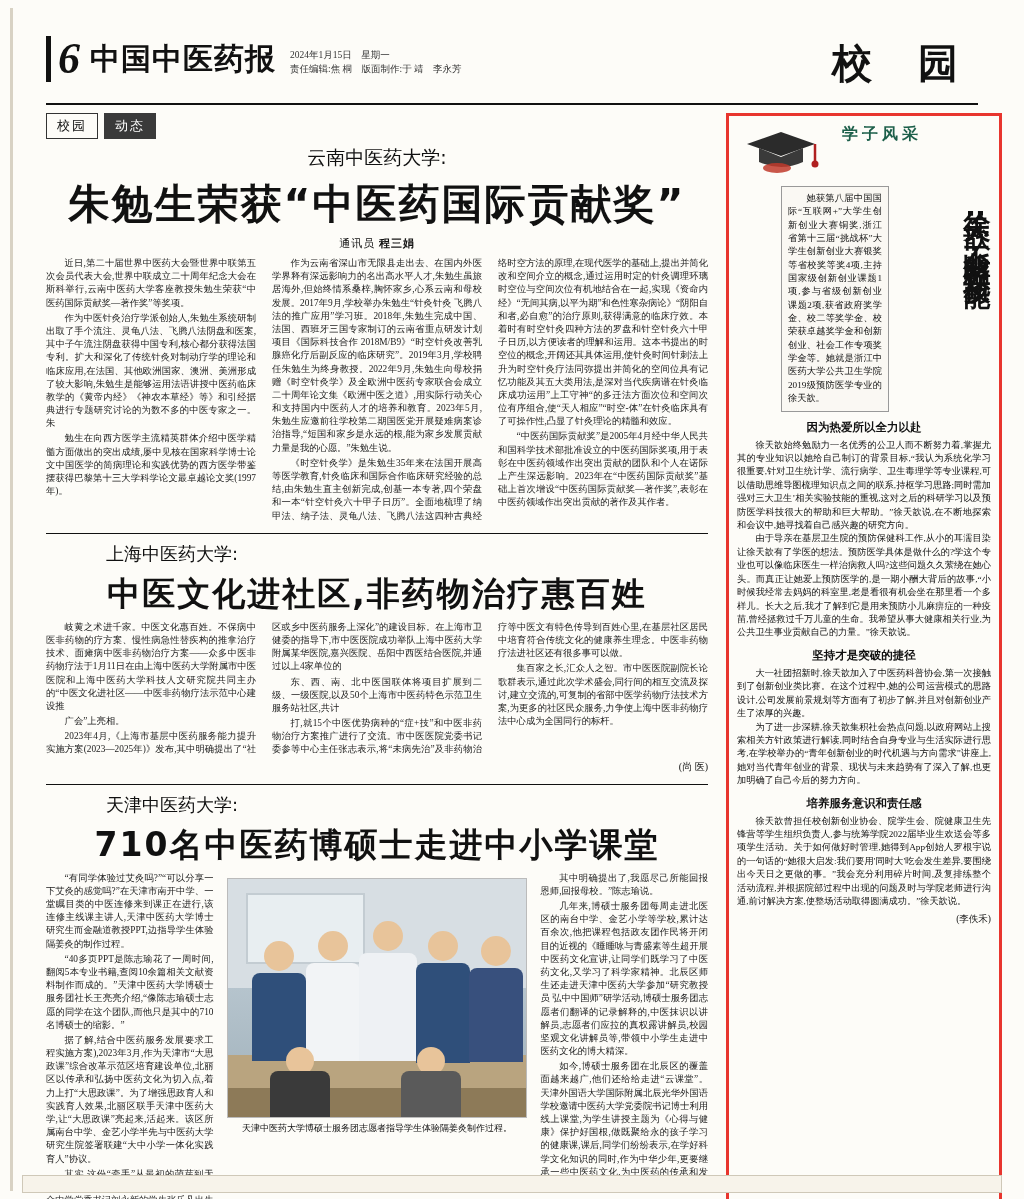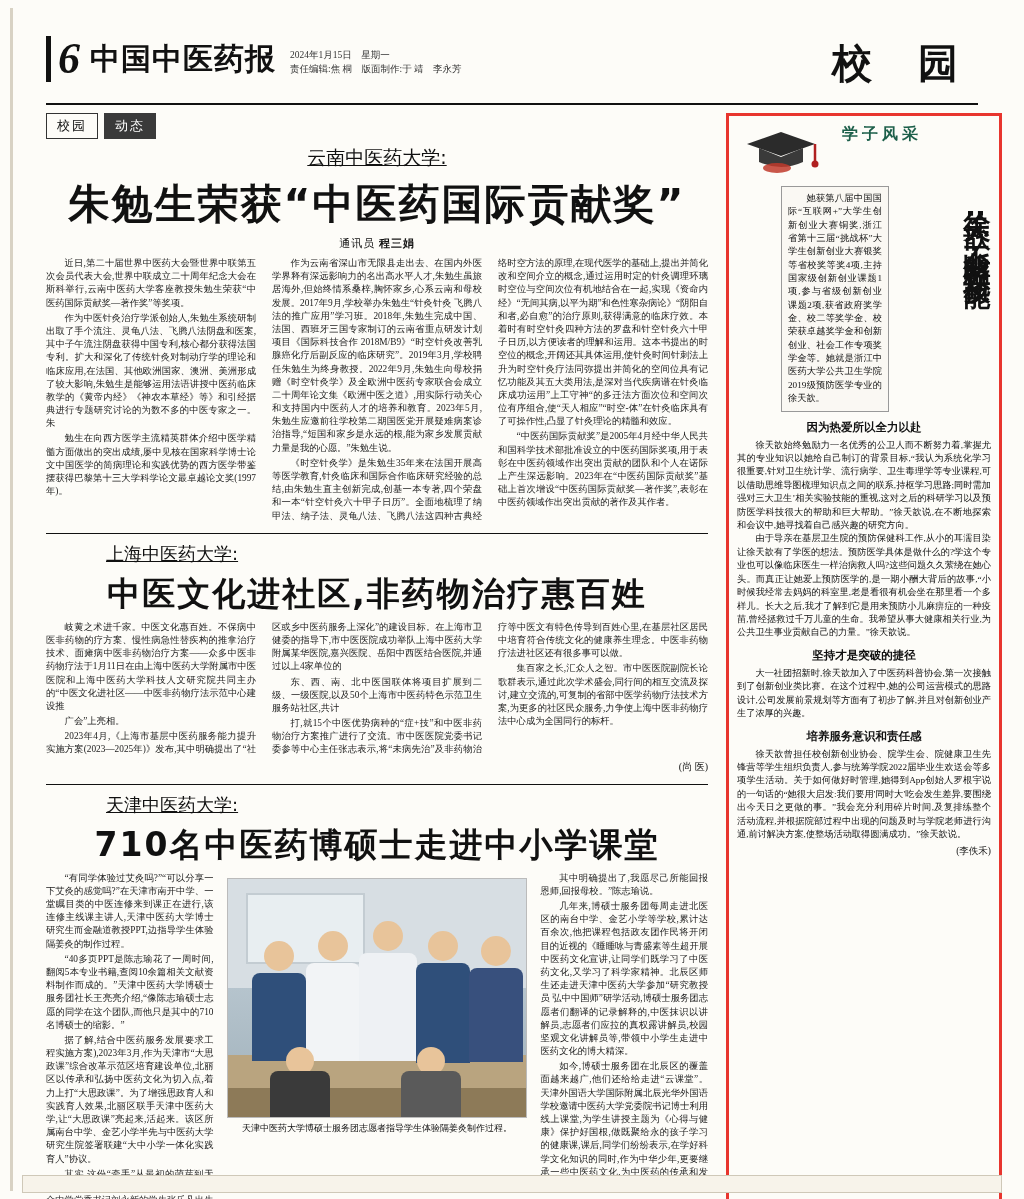--- a/index.html
+++ b/index.html
@@ -66,21 +66,20 @@
   .tag {
     font-size:13px; padding:3px 10px; border:1px solid #333;
     font-family:"DejaVu Sans", sans-serif; letter-spacing:2px;
   }
   .tag.dark { background:#3a3a3a; color:#fff; border-color:#3a3a3a; }
 
   
   .art-sub {
     text-align:center; font-size:19px; margin:6px 0 2px 0;
     font-family:"DejaVu Sans", sans-serif;
-    text-decoration:underline;
   }
   .art-sub.left { text-align:left; padding-left:60px; font-size:18px;}
   .art-head {
     text-align:center; font-size:41px; font-weight:bold; letter-spacing:2px;
     font-family:"DejaVu Sans", sans-serif; margin: 6px 0 4px 0;
   }
   .art-head.small { font-size:33px; }
   .byline { text-align:center; font-size:11px; margin-bottom:6px; letter-spacing:1px;}
   .byline b { font-weight:bold; }
 
@@ -300,20 +299,21 @@
 
       <div class="rc-sub">因为热爱所以全力以赴</div>
       <div class="rc-body">
         <p>徐天歆始终勉励力一名优秀的公卫人而不断努力着,掌握尤其的专业知识以她给自己制订的背景目标,“我认为系统化学习很重要,针对卫生统计学、流行病学、卫生毒理学等专业课程,可以借助思维导图梳理知识点之间的联系,持枢学习思路;同时需加强对三大卫生’相关实验技能的重视,这对之后的科研学习以及预防医学科技很大的帮助和巨大帮助。”徐天歆说,在不断地探索和会议中,她寻找着自己感兴趣的研究方向。</p>
         <p>由于导亲在基层卫生院的预防保健科工作,从小的耳濡目染让徐天歆有了学医的想法。预防医学具体是做什么的?学这个专业也可以像临床医生一样治病救人吗?这些问题久久萦绕在她心头。而真正让她爱上预防医学的,是一期小酬大背后的故事,“小时候我经常去妈妈的科室里,老是看很有机会坐在那里看一个多样儿。长大之后,我才了解到它是用来预防小儿麻痹症的一种疫苗,曾经拯救过千万儿童的生命。我希望从事大健康相关行业,为公共卫生事业贡献自己的力量。”徐天歆说。</p>
       </div>
 
       <div class="rc-sub">坚持才是突破的捷径</div>
       <div class="rc-body">
         <p>大一社团招新时,徐天歆加入了中医药科普协会,第一次接触到了创新创业类比赛。在这个过程中,她的公司运营模式的思路设计,公司发展前景规划等方面有了初步了解,并且对创新创业产生了浓厚的兴趣。</p>
+        <p>为了进一步深耕,徐天歆集积社会热点问题,以政府网站上搜索相关方针政策进行解读,同时结合自身专业与生活实际进行思考,在学校举办的“青年创新创业的时代机遇与方向需求”讲座上,她对当代青年创业的背景、现状与未来趋势有了深入了解,也更加明确了自己今后的努力方向。</p>
       </div>
 
       <div class="rc-sub">培养服务意识和责任感</div>
       <div class="rc-body">
         <p>徐天歆曾担任校创新创业协会、院学生会、院健康卫生先锋营等学生组织负责人,参与统筹学院2022届毕业生欢送会等多项学生活动。关于如何做好时管理,她得到App创始人罗根宇说的一句话的“她很大启发:我们要用'同时大'吃会发生差异,要围绕出今天日之更做的事。”我会充分利用碎片时间,及复排练整个活动流程,并根据院部过程中出现的问题及时与学院老师进行沟通,前讨解决方案,使整场活动取得圆满成功。”徐天歆说。</p>
       </div>
       <div class="rc-sig">(李佚禾)</div>
     </div>
 
   </div>

